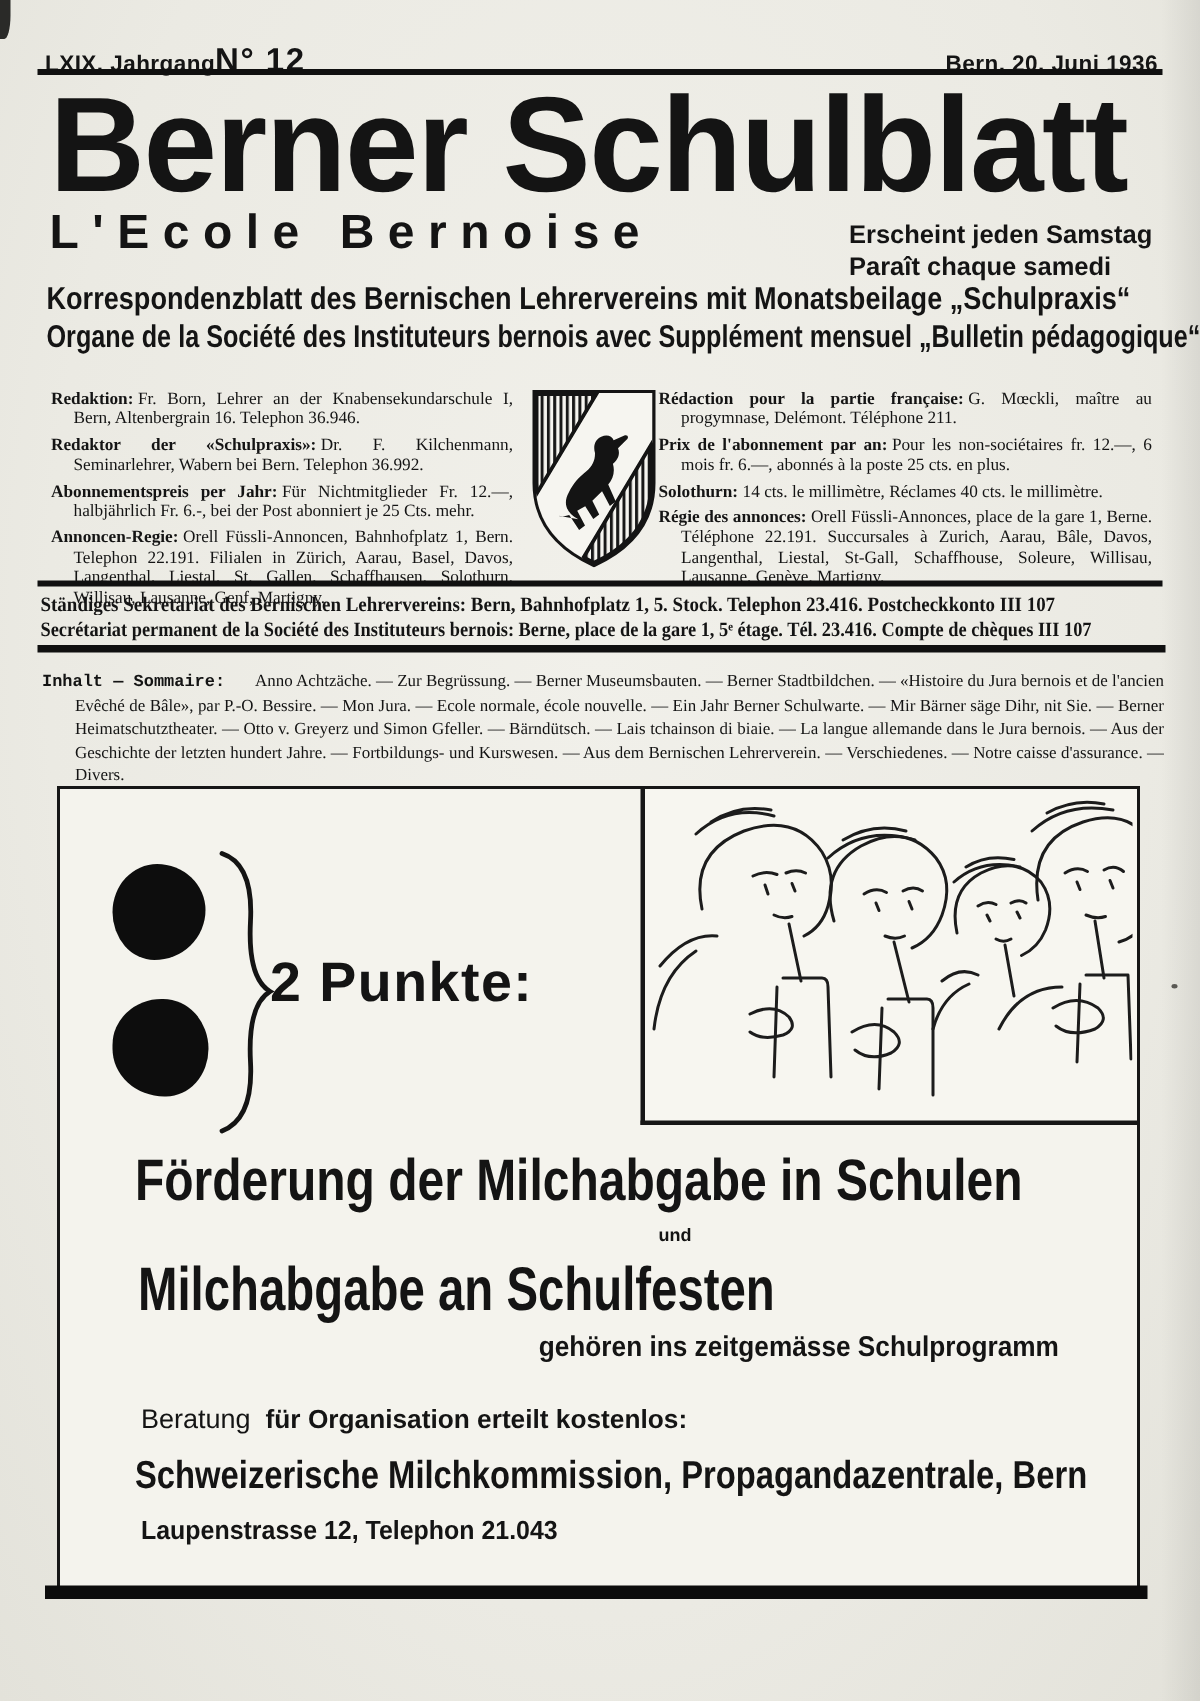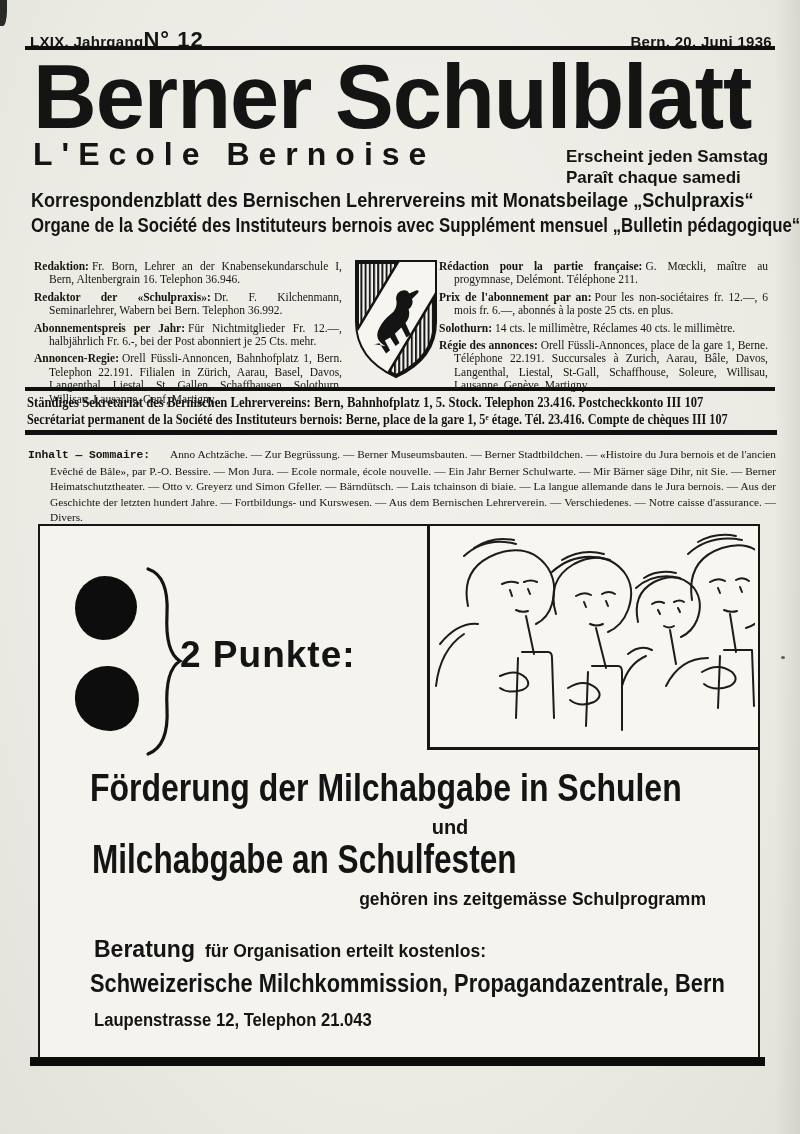--- a/index.html
+++ b/index.html
@@ -60,27 +60,27 @@
     border:2px solid #161616;background:#f4f3ed;margin-top:12px;}
   .illus{position:absolute;top:0;right:0;width:328px;height:221px;
     border-left:3px solid #161616;border-bottom:3px solid #161616;background:#f7f6f0;}
   .dot{position:absolute;background:#0d0d0d;}
   .dot1{left:35px;top:50px;width:62px;height:64px;border-radius:48% 52% 55% 45%/50% 48% 52% 50%;}
   .dot2{left:35px;top:140px;width:64px;height:65px;border-radius:52% 48% 45% 55%/48% 52% 50% 50%;}
   .brace{position:absolute;left:102px;top:38px;}
   .points-label{position:absolute;left:140px;top:108px;font-size:37px;font-weight:bold;letter-spacing:1px;}
   .head1{position:absolute;left:50px;top:240px;font-size:39px;font-weight:bold;white-space:nowrap;
     transform:scaleX(.82);transform-origin:left;}
-  .und{position:absolute;left:330px;top:290px;width:160px;text-align:center;font-size:20px;font-weight:bold;}
+  .und{position:absolute;left:330px;top:290px;width:160px;text-align:center;font-size:12px;font-weight:bold;}
   .head2{position:absolute;left:52px;top:310px;font-size:41px;font-weight:bold;white-space:nowrap;
     transform:scaleX(.77);transform-origin:left;}
   .tagline{position:absolute;right:52px;top:362px;font-size:19px;font-weight:bold;white-space:nowrap;
     transform:scaleX(.92);transform-origin:right;}
   .advice{position:absolute;left:54px;top:410px;white-space:nowrap;}
-  .advice .b{font-size:23px;font-weight:bold;margin-right:10px;}
+  .advice .b{font-size:18px;font-weight:normal;margin-right:10px;}
   .advice .r{font-size:17.5px;font-weight:bold;}
   .company{position:absolute;left:50px;top:442px;font-size:26px;font-weight:bold;white-space:nowrap;
     transform:scaleX(.84);transform-origin:left;}
   .address{position:absolute;left:54px;top:484px;font-size:17.5px;font-weight:bold;
     transform:scaleX(.95);transform-origin:left;}
   .bottom-bar{position:absolute;top:1057px;left:30px;width:735px;height:9px;background:#0c0c0c;}
   .sketch{stroke:#1c1c1c;fill:none;stroke-width:2;stroke-linecap:round;stroke-linejoin:round;}
 </style>
 </head>
 <body>

